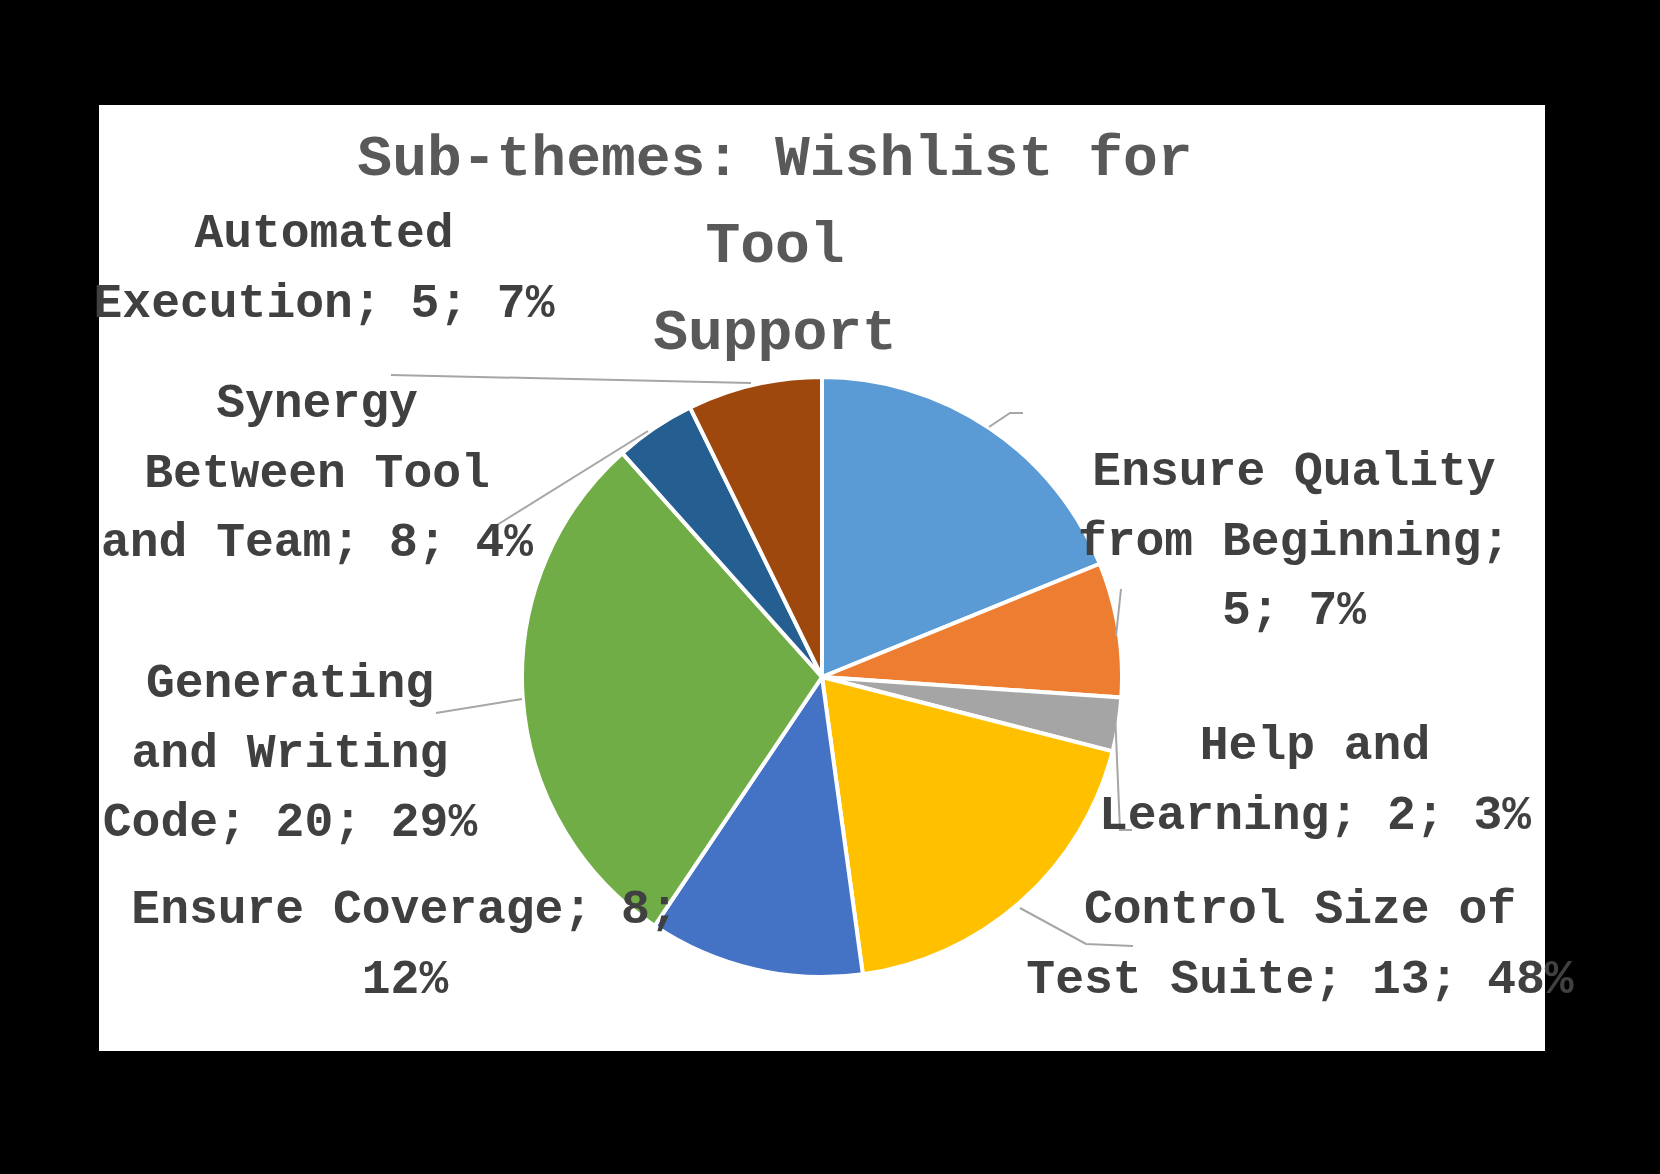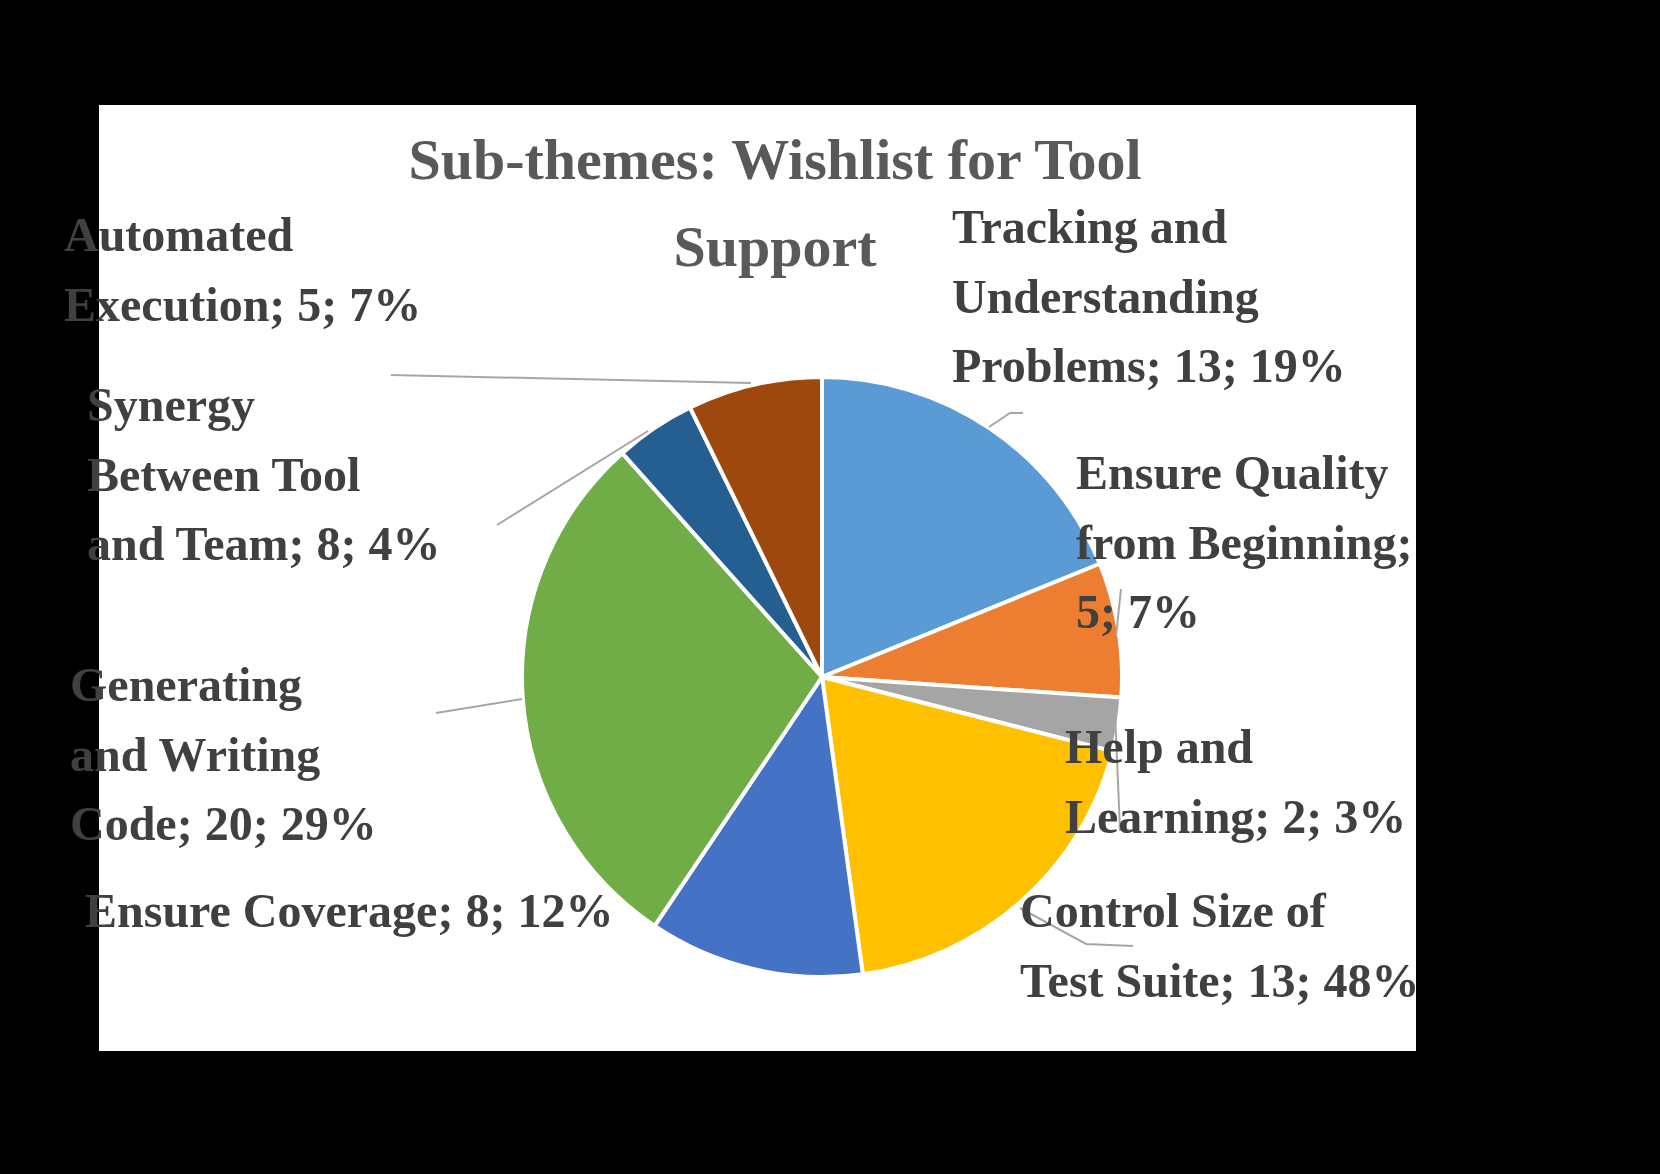--- a/index.html
+++ b/index.html
@@ -1,22 +1,22 @@
 <!DOCTYPE html>
 <html><head>
 <meta charset="utf-8">
 <style>
   html, body { margin: 0; padding: 0; background: #000; }
   #stage {
     position: relative;
-    width: 1416px;
+    width: 1660px;
     height: 1174px;
     background: #000;
     overflow: hidden;
-    font-family: Liberation Serif, serif;
+    font-family: Liberation Mono, monospace;
   }
   .panel {
     position: absolute;
     left: 99px; top: 105px;
     width: 1446px; height: 946px;
     background: #ffffff;
   }
   svg.chart {
     position: absolute;
     left: 0; top: 0;
@@ -32,24 +32,25 @@
     line-height: 1.5;
     color: #595959;
     white-space: pre-line;
   }
   .slice-label {
     position: absolute;
     font-size: 48px;
     font-weight: bold;
     line-height: 1.45;
     color: #404040;
+    text-align: center;
     white-space: pre-line;
   }
   .lbl-tracking        { left: 952px;  top: 192px; width: 520px; }
-  .lbl-ensure-quality  { left: 1076px; top: 438px; width: 500px; }
+  .lbl-ensure-quality  { left: 1044px; top: 438px; width: 500px; }
   .lbl-help-learning   { left: 1065px; top: 712px; width: 500px; }
   .lbl-control-size    { left: 1020px; top: 876px; width: 560px; }
   .lbl-ensure-coverage { left: 85px;   top: 876px; width: 640px; }
   .lbl-generating      { left: 70px;   top: 650px; width: 440px; }
   .lbl-synergy         { left: 87px;   top: 370px; width: 460px; }
   .lbl-automated       { left: 64px;   top: 200px; width: 520px; }
 </style>
 </head>
 <body>
 
@@ -71,23 +72,20 @@
       <polyline points="1115,712 1120,830 1132,830" fill="none" stroke="#A6A6A6" stroke-width="2"></polyline>
       <polyline points="1020,908 1086,944 1133,946" fill="none" stroke="#A6A6A6" stroke-width="2"></polyline>
       <polyline points="436,713 522,699" fill="none" stroke="#A6A6A6" stroke-width="2"></polyline>
       <polyline points="497,525 648,431" fill="none" stroke="#A6A6A6" stroke-width="2"></polyline>
       <polyline points="391,375 751,383" fill="none" stroke="#A6A6A6" stroke-width="2"></polyline>
     </svg>
 
   <div class="chart-title">Sub-themes: Wishlist for Tool
 Support</div>
 
-  <div class="slice-label lbl-tracking">Tracking and
-Understanding
-Problems; 13; 19%</div>
 
   <div class="slice-label lbl-ensure-quality">Ensure Quality
 from Beginning;
 5; 7%</div>
 
   <div class="slice-label lbl-help-learning">Help and
 Learning; 2; 3%</div>
 
   <div class="slice-label lbl-control-size">Control Size of
 Test Suite; 13; 48%</div>

